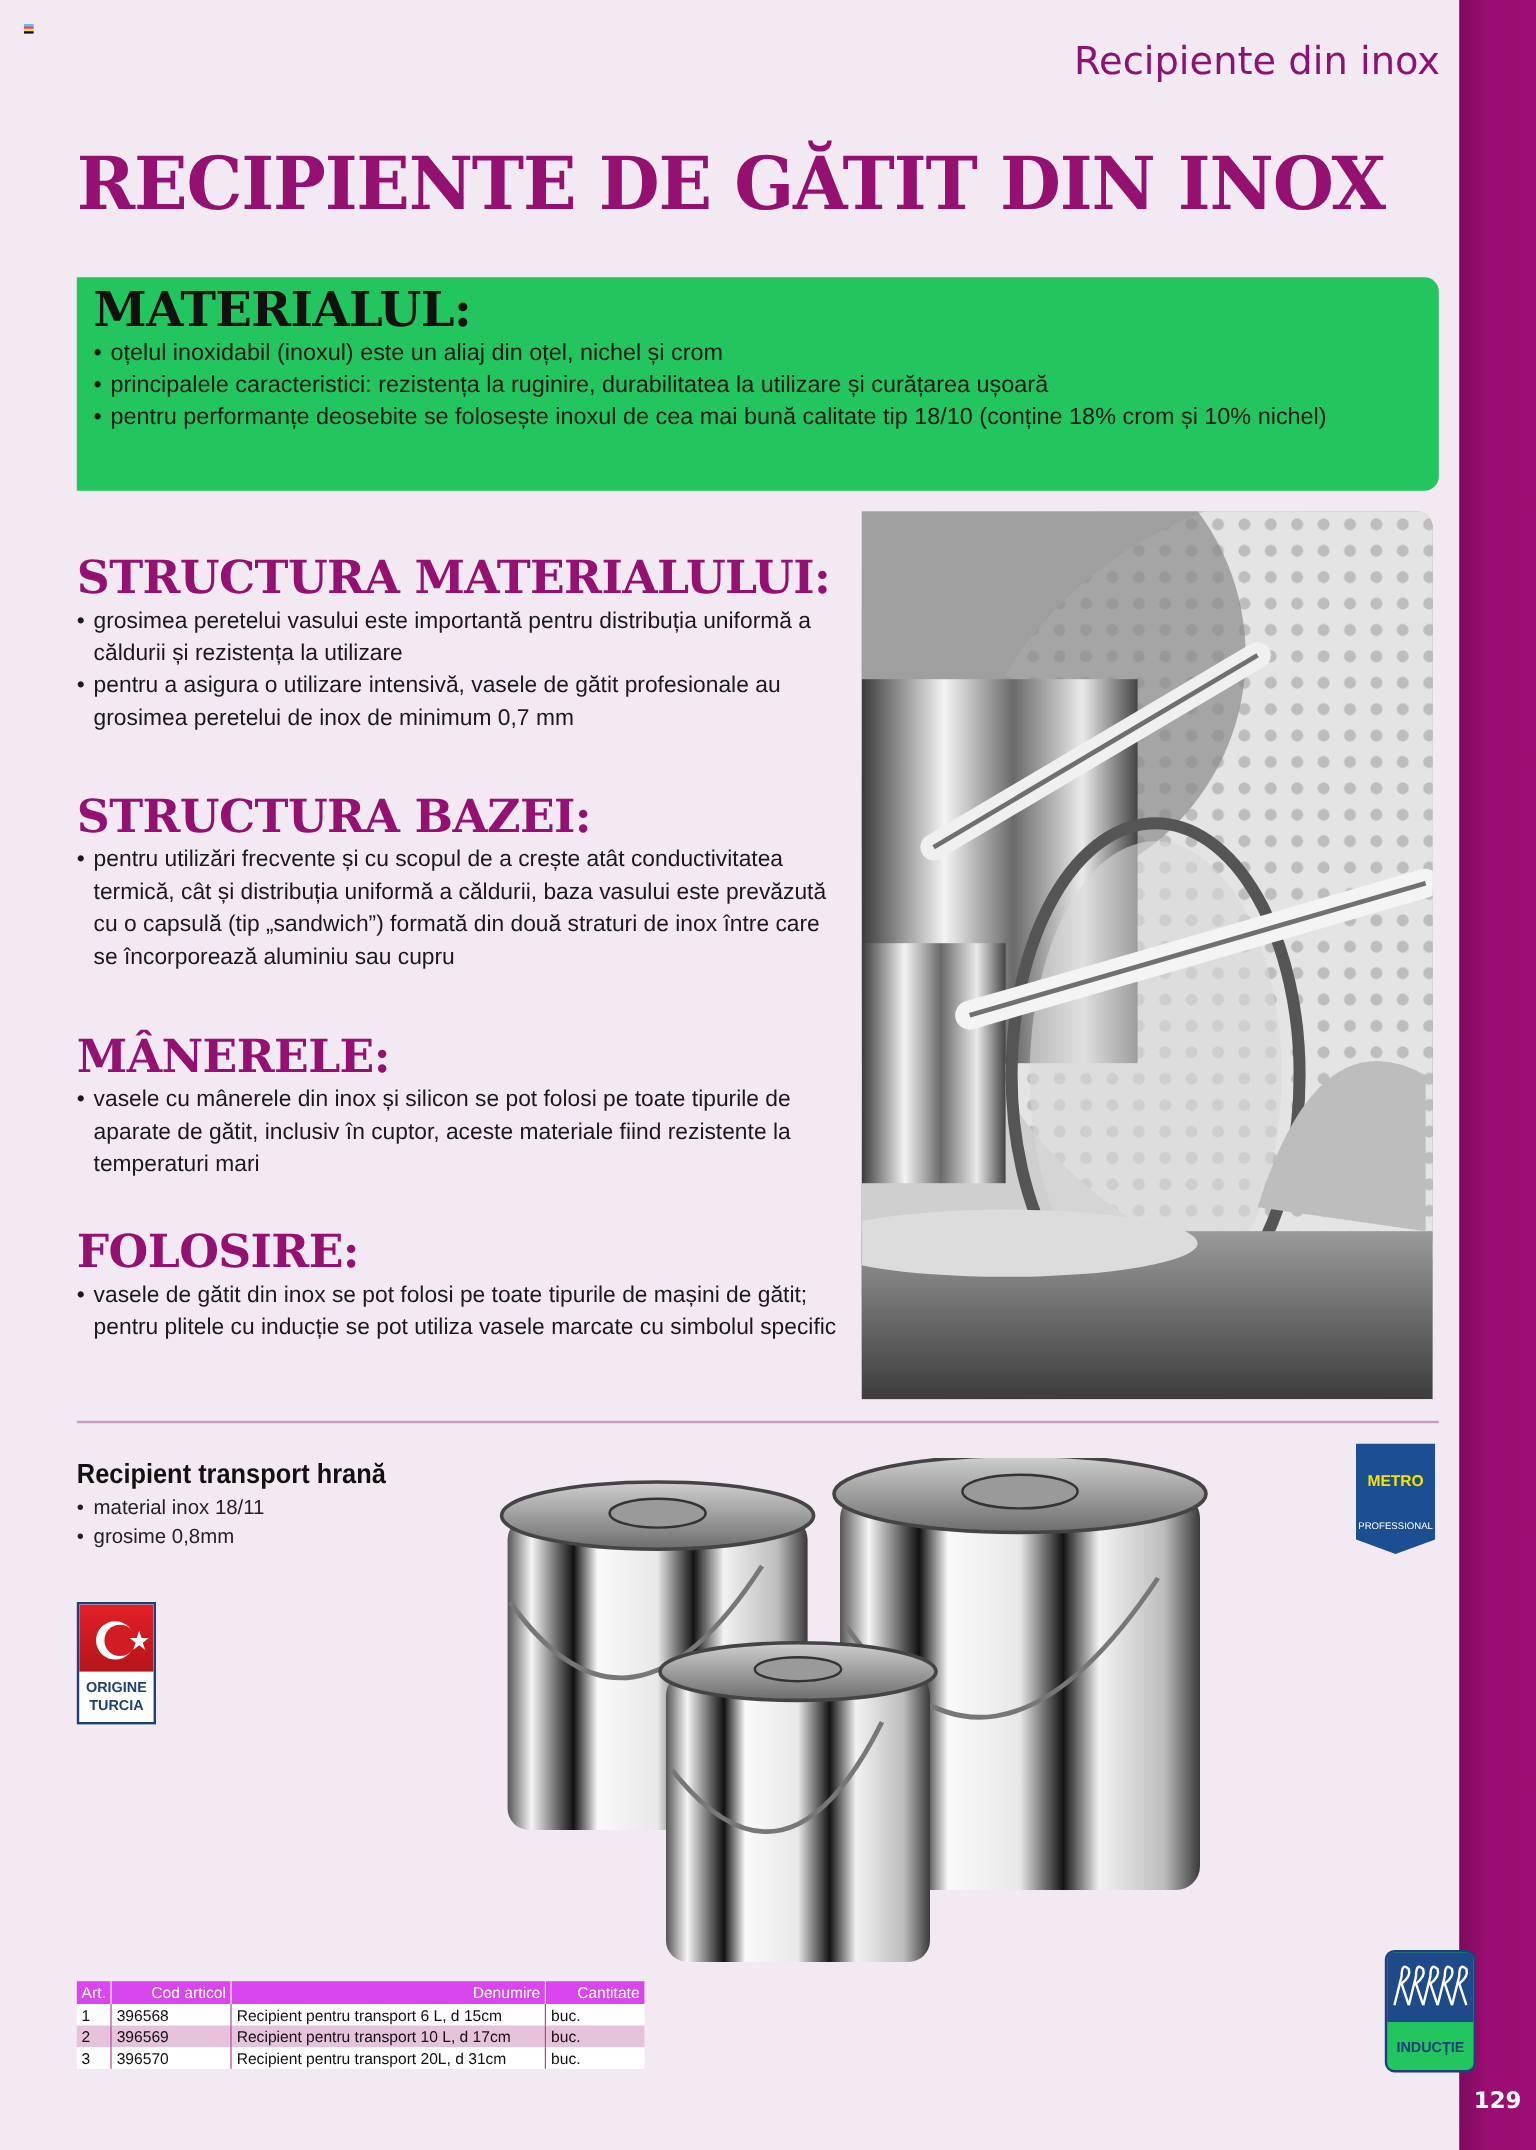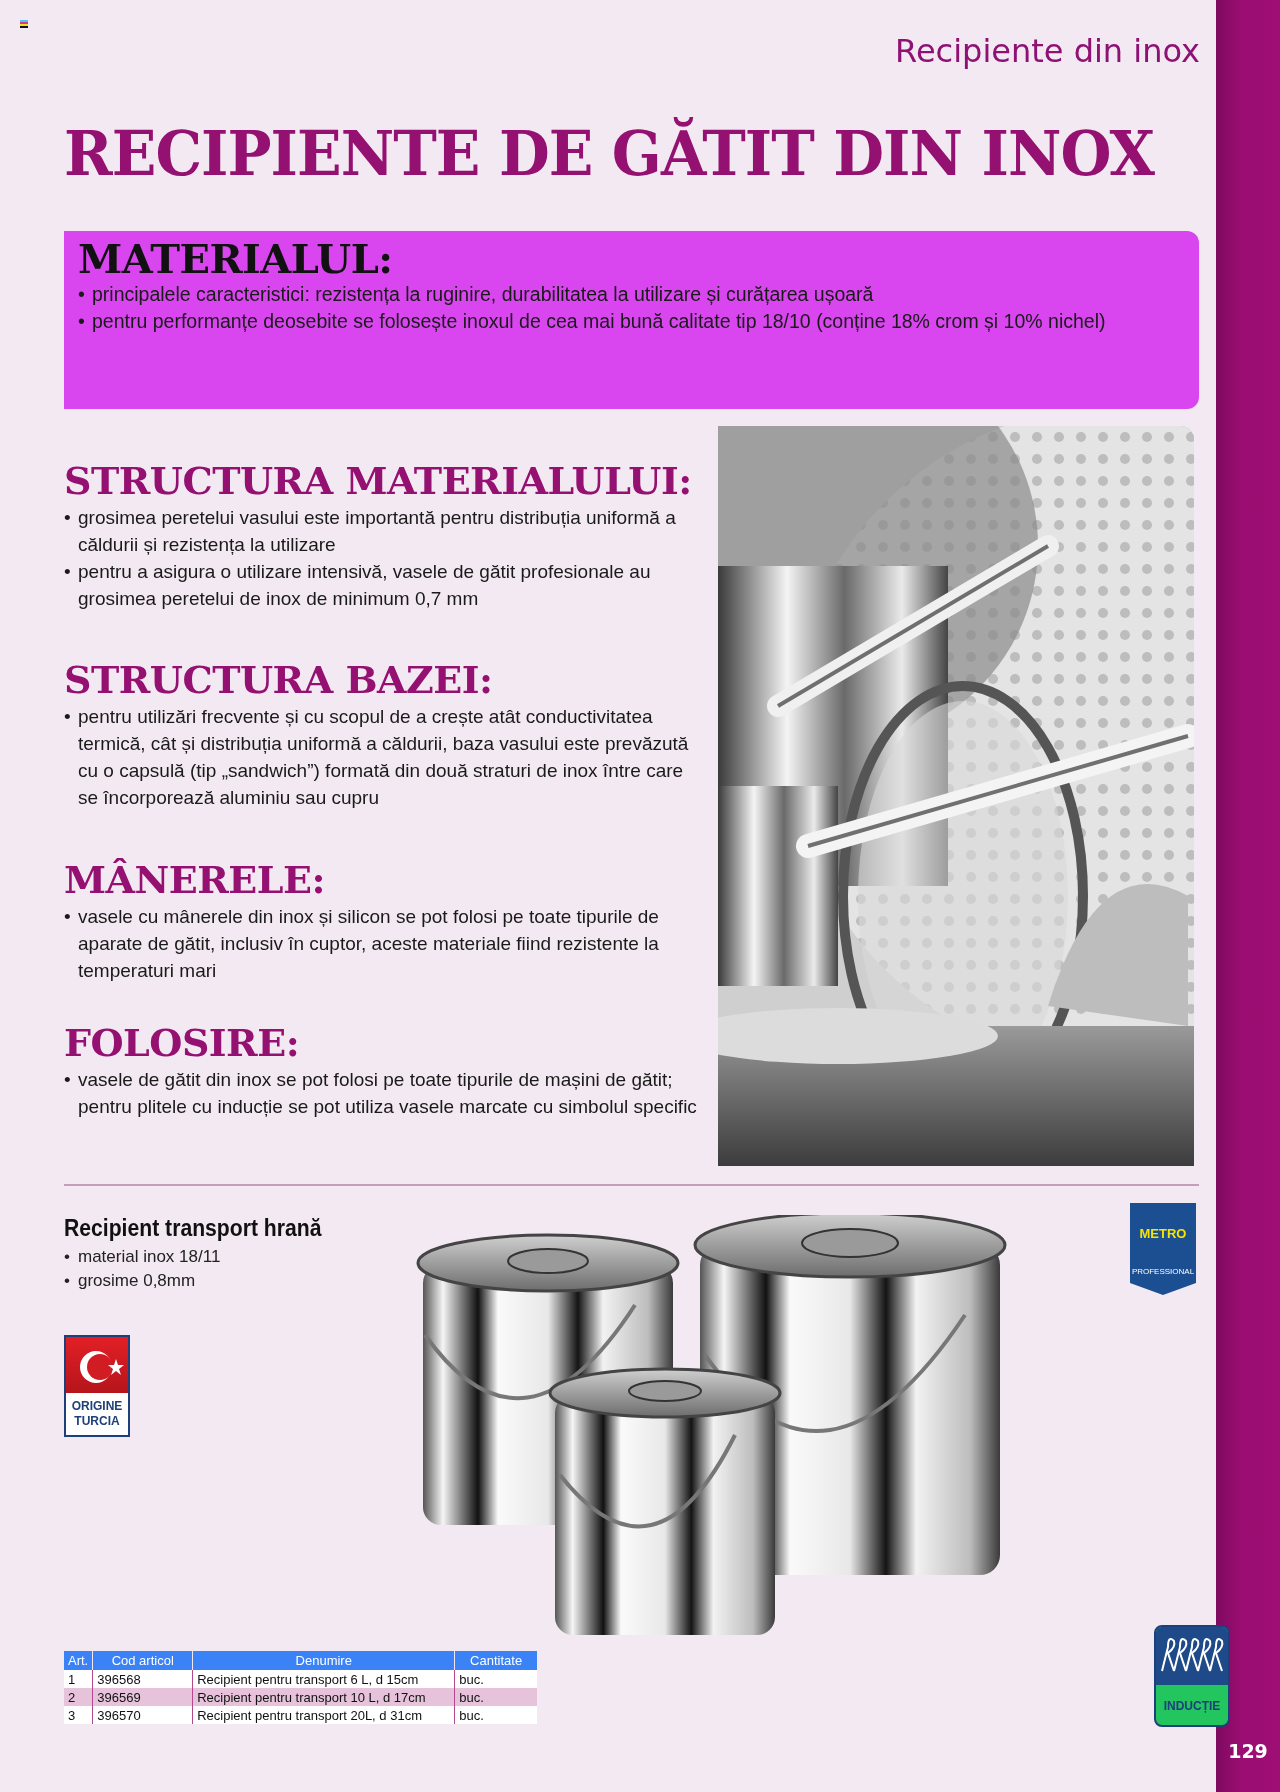--- a/index.html
+++ b/index.html
@@ -26,21 +26,21 @@
     font-size: 32px; color: #8e1273; font-family: "DejaVu Sans", sans-serif;
   }
   .main-title {
     position: absolute; left: 64px; top: 118px;
     font-family: "DejaVu Serif", serif; font-weight: bold;
     font-size: 61px; color: #941071; letter-spacing: -1px;
     transform: scaleX(0.96); transform-origin: left center;
   }
   .material-box {
     position: absolute; left: 64px; top: 231px; width: 1135px; height: 178px;
-    background: #d946ef; border-radius: 0 12px 12px 0;
+    background: #22c55e; border-radius: 0 12px 12px 0;
     padding: 6px 14px;
   }
   .material-box h2 {
     font-family: "DejaVu Serif", serif; font-weight: bold; font-size: 40px;
     color: #111; line-height: 44px; letter-spacing: -0.5px;
   }
   .bullets { list-style: none; }
   .bullets li { position: relative; padding-left: 14px; }
   .bullets li::before {
     content: "•"; position: absolute; left: 0; top: 0;
@@ -97,21 +97,21 @@
   }
   .induction-top { height: 58px; background: #1f4a8a; position: relative; }
   .induction-text {
     text-align: center; color: #1d3f7a; font-weight: bold; font-size: 12px; padding-top: 14px;
   }
   table.items {
     position: absolute; left: 64px; top: 1651px; width: 473px;
     border-collapse: collapse; font-size: 13px;
   }
   table.items th {
-    background: #3b82f6; color: #fff; font-weight: normal; text-align: center;
+    background: #d946ef; color: #fff; font-weight: normal; text-align: right;
     padding: 1px 4px; height: 19px; border-right: 1px solid #f3e9f2; margin-left: 32px;
   }
   table.items td {
     padding: 0 4px; height: 18px; border-right: 1px solid #b4488f; color: #111;
   }
   table.items td:last-child, table.items th:last-child { border-right: none; }
   table.items tr.row-odd td { background: #ffffff; }
   table.items tr.row-even td { background: #e6c3da; }
 </style>
 </head>
@@ -126,20 +126,21 @@
 
 <div class="side-bar"></div>
 <div class="page-number">129</div>
 
 <div class="section-label">Recipiente din inox</div>
 <h1 class="main-title">RECIPIENTE DE GĂTIT DIN INOX</h1>
 
 <div class="material-box">
   <h2>MATERIALUL:</h2>
   <ul class="bullets">
+    <li>oțelul inoxidabil (inoxul) este un aliaj din oțel, nichel și crom</li>
     <li>principalele caracteristici: rezistența la ruginire, durabilitatea la utilizare și curățarea ușoară</li>
     <li>pentru performanțe deosebite se folosește inoxul de cea mai bună calitate tip 18/10 (conține 18% crom și 10% nichel)</li>
   </ul>
 </div>
 
 <div class="section" style="top:458px; width:640px;">
   <h2>STRUCTURA MATERIALULUI:</h2>
   <ul class="bullets">
     <li>grosimea peretelui vasului este importantă pentru distribuția uniformă a căldurii și  rezistența la utilizare</li>
     <li>pentru a asigura o utilizare intensivă, vasele de gătit profesionale au grosimea peretelui de inox de minimum 0,7 mm</li>

